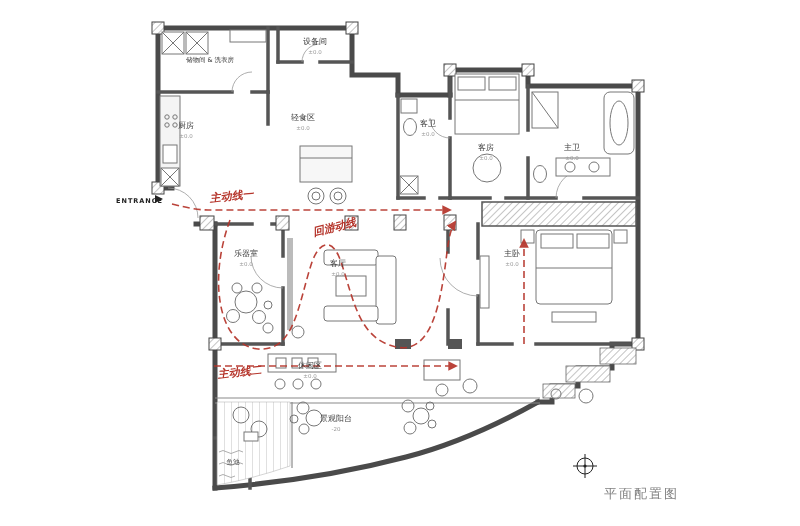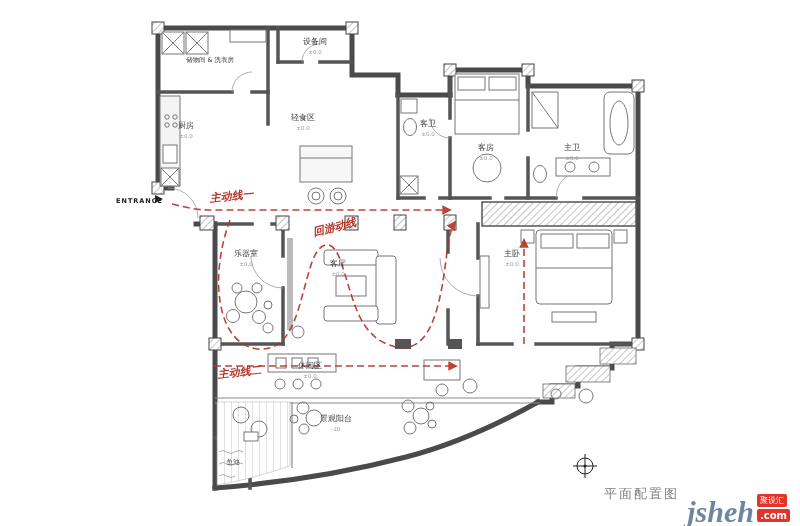--- a/index.html
+++ b/index.html
@@ -277,21 +277,14 @@
     <line x1="573" y1="466" x2="597" y2="466"></line>
     <line x1="585" y1="454" x2="585" y2="478"></line>
     <circle cx="585" cy="466" r="1.6" fill="#222" stroke="none"></circle>
   </g>
 </svg>
 
 
 <div class="caption">平面配置图</div>
 
 
-<div class="logo">
-  <span class="logo-brand">jsheh</span>
-  <span class="logo-side">
-    <span class="logo-badge">聚设汇</span>
-    <span class="logo-com">.com</span>
-  </span>
+
 </div>
 
-</div>
-
 </body></html>

